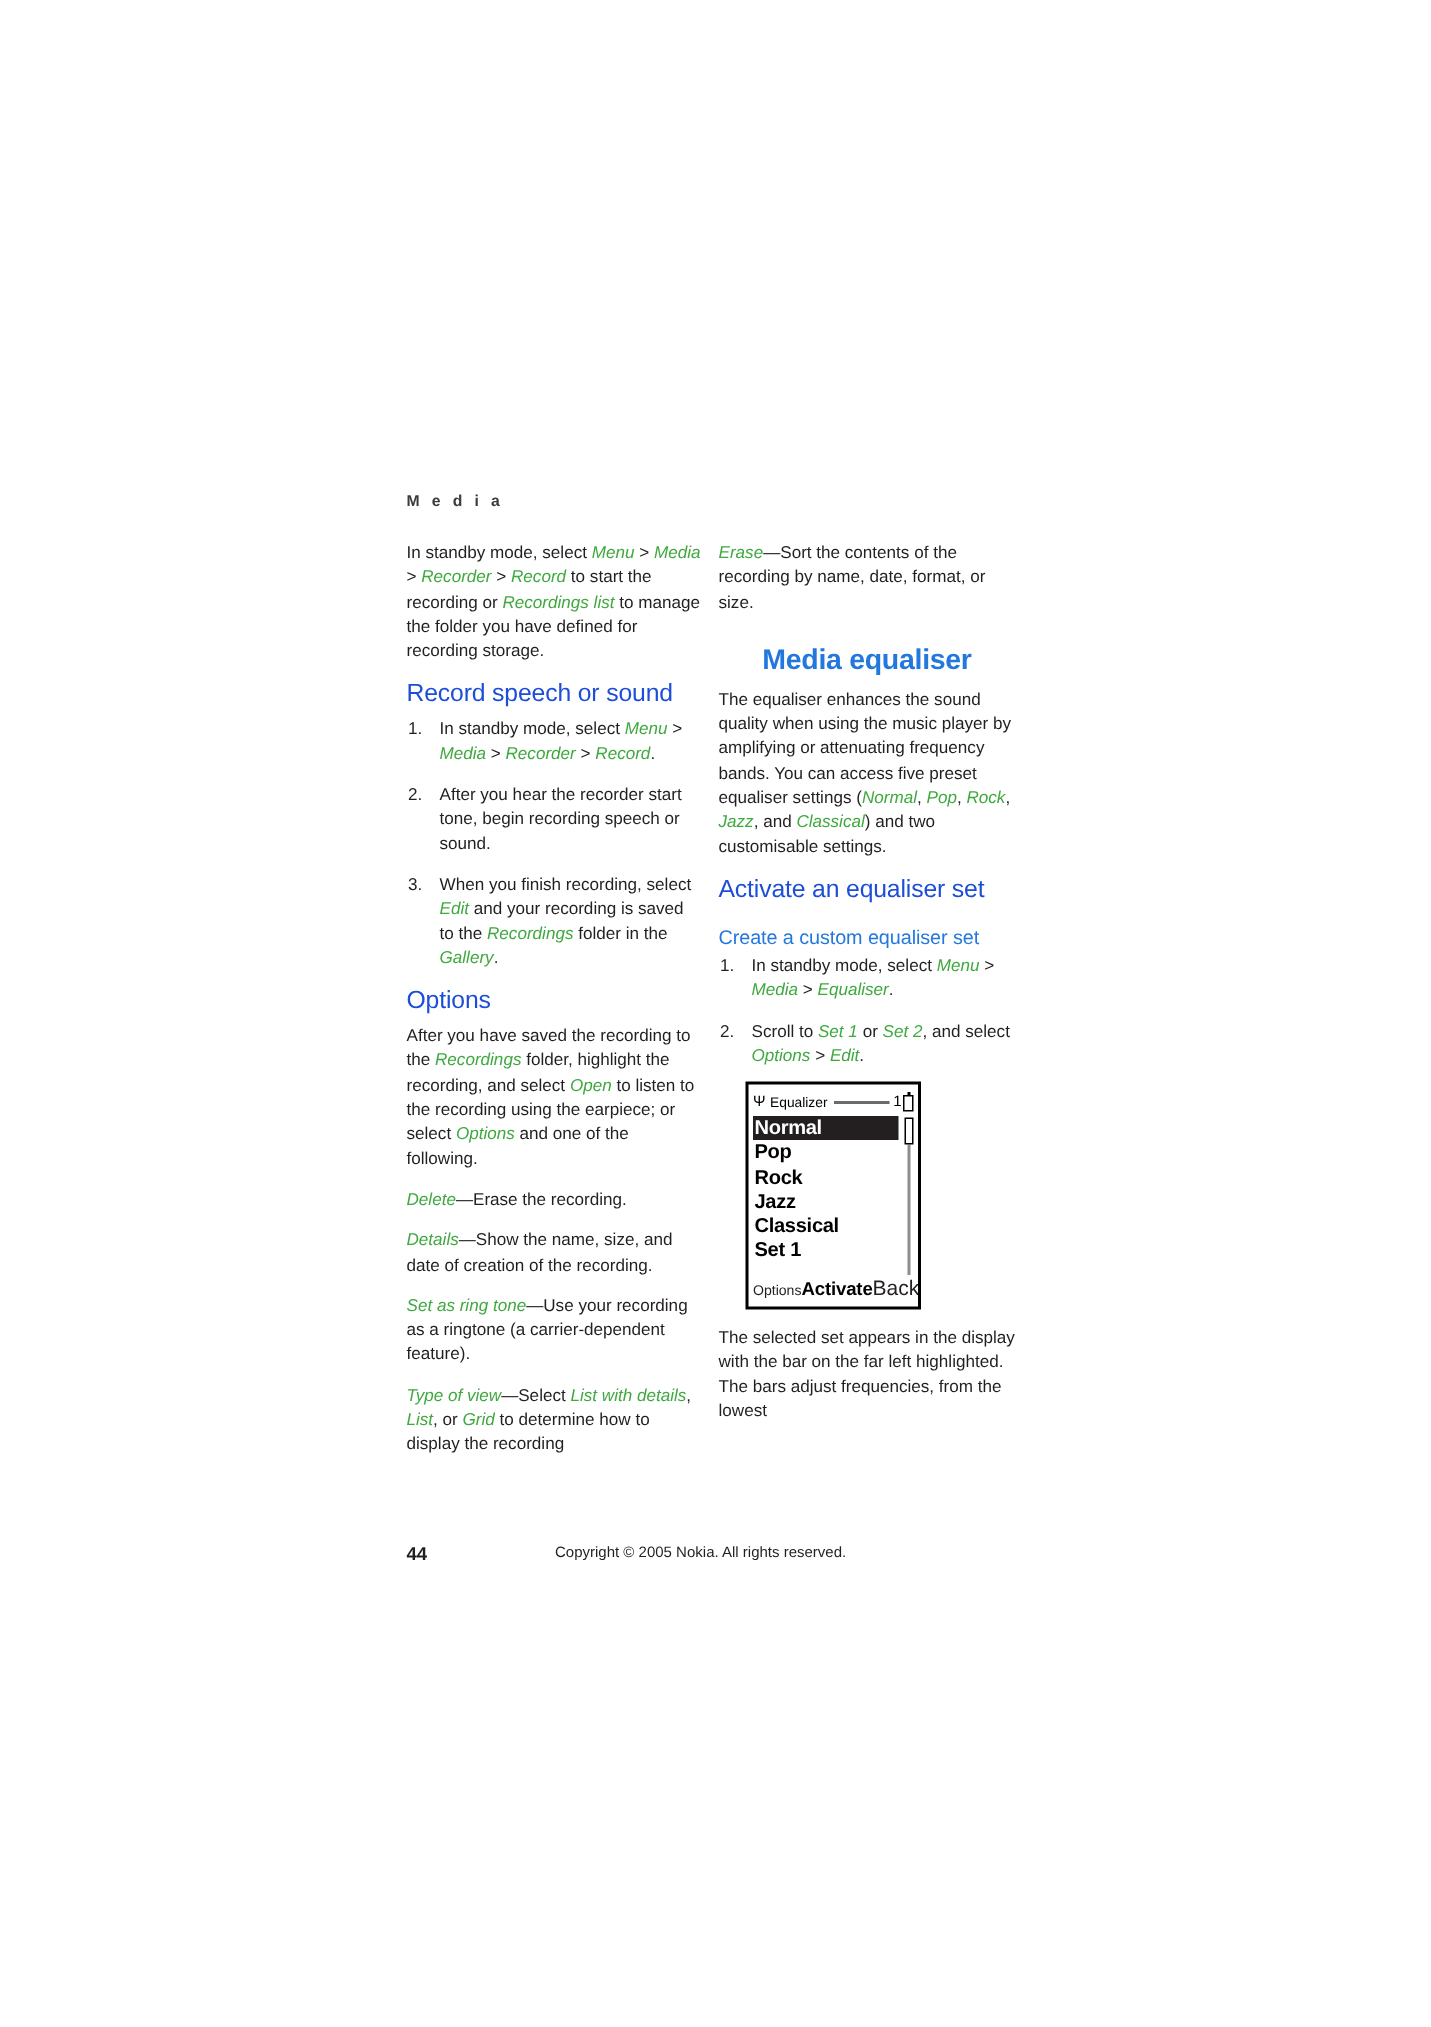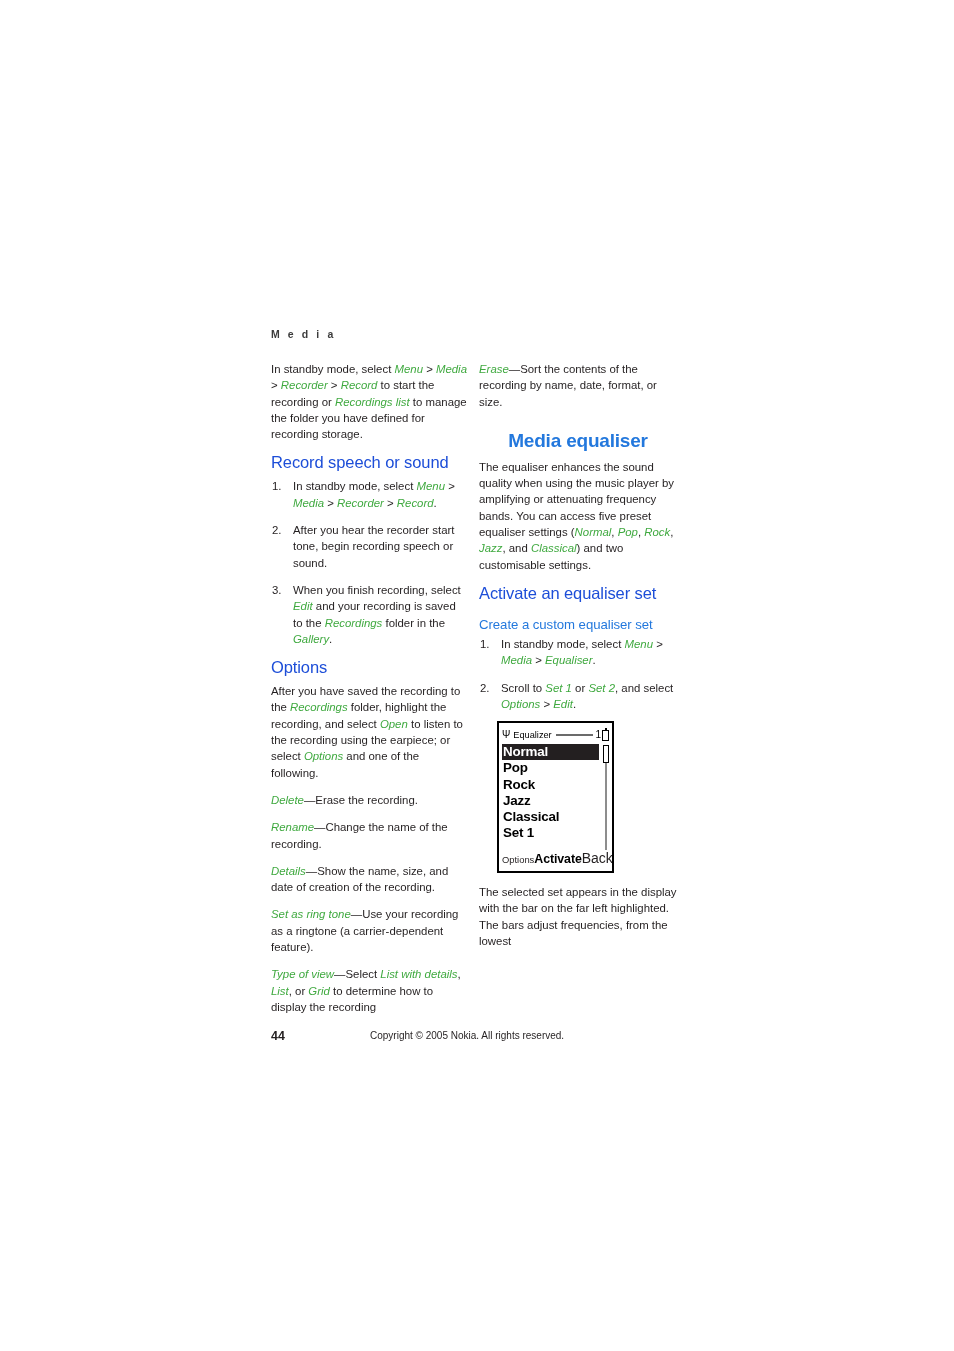--- a/index.html
+++ b/index.html
@@ -276,21 +276,20 @@
 
       <li><span>When you finish recording, select </span><span class="ui">Edit</span><span> and your recording is saved to the </span><span class="ui">Recordings</span><span> folder in the </span><span class="ui">Gallery</span><span>.</span></li>
     </ol>
 
     <h2 class="sect">Options</h2>
 
     <p><span>After you have saved the recording to the </span><span class="ui">Recordings</span><span> folder, highlight the recording, and select </span><span class="ui">Open</span><span> to listen to the recording using the earpiece; or select </span><span class="ui">Options</span><span> and one of the following.</span></p>
 
     <p><span class="ui">Delete</span><span>—Erase the recording.</span></p>
 
-    <p><span class="ui">Rename</span><span>—Change the name of the recording.</span></p>
 
     <p><span class="ui">Details</span><span>—Show the name, size, and date of creation of the recording.</span></p>
 
     <p><span class="ui">Set as ring tone</span><span>—Use your recording as a ringtone (a carrier-dependent feature).</span></p>
 
     <p><span class="ui">Type of view</span><span>—Select </span><span class="ui">List with details</span><span>, </span><span class="ui">List</span><span>, or </span><span class="ui">Grid</span><span> to determine how to display the recording</span></p>
 
   </div>
 
   <div class="col col-right">

